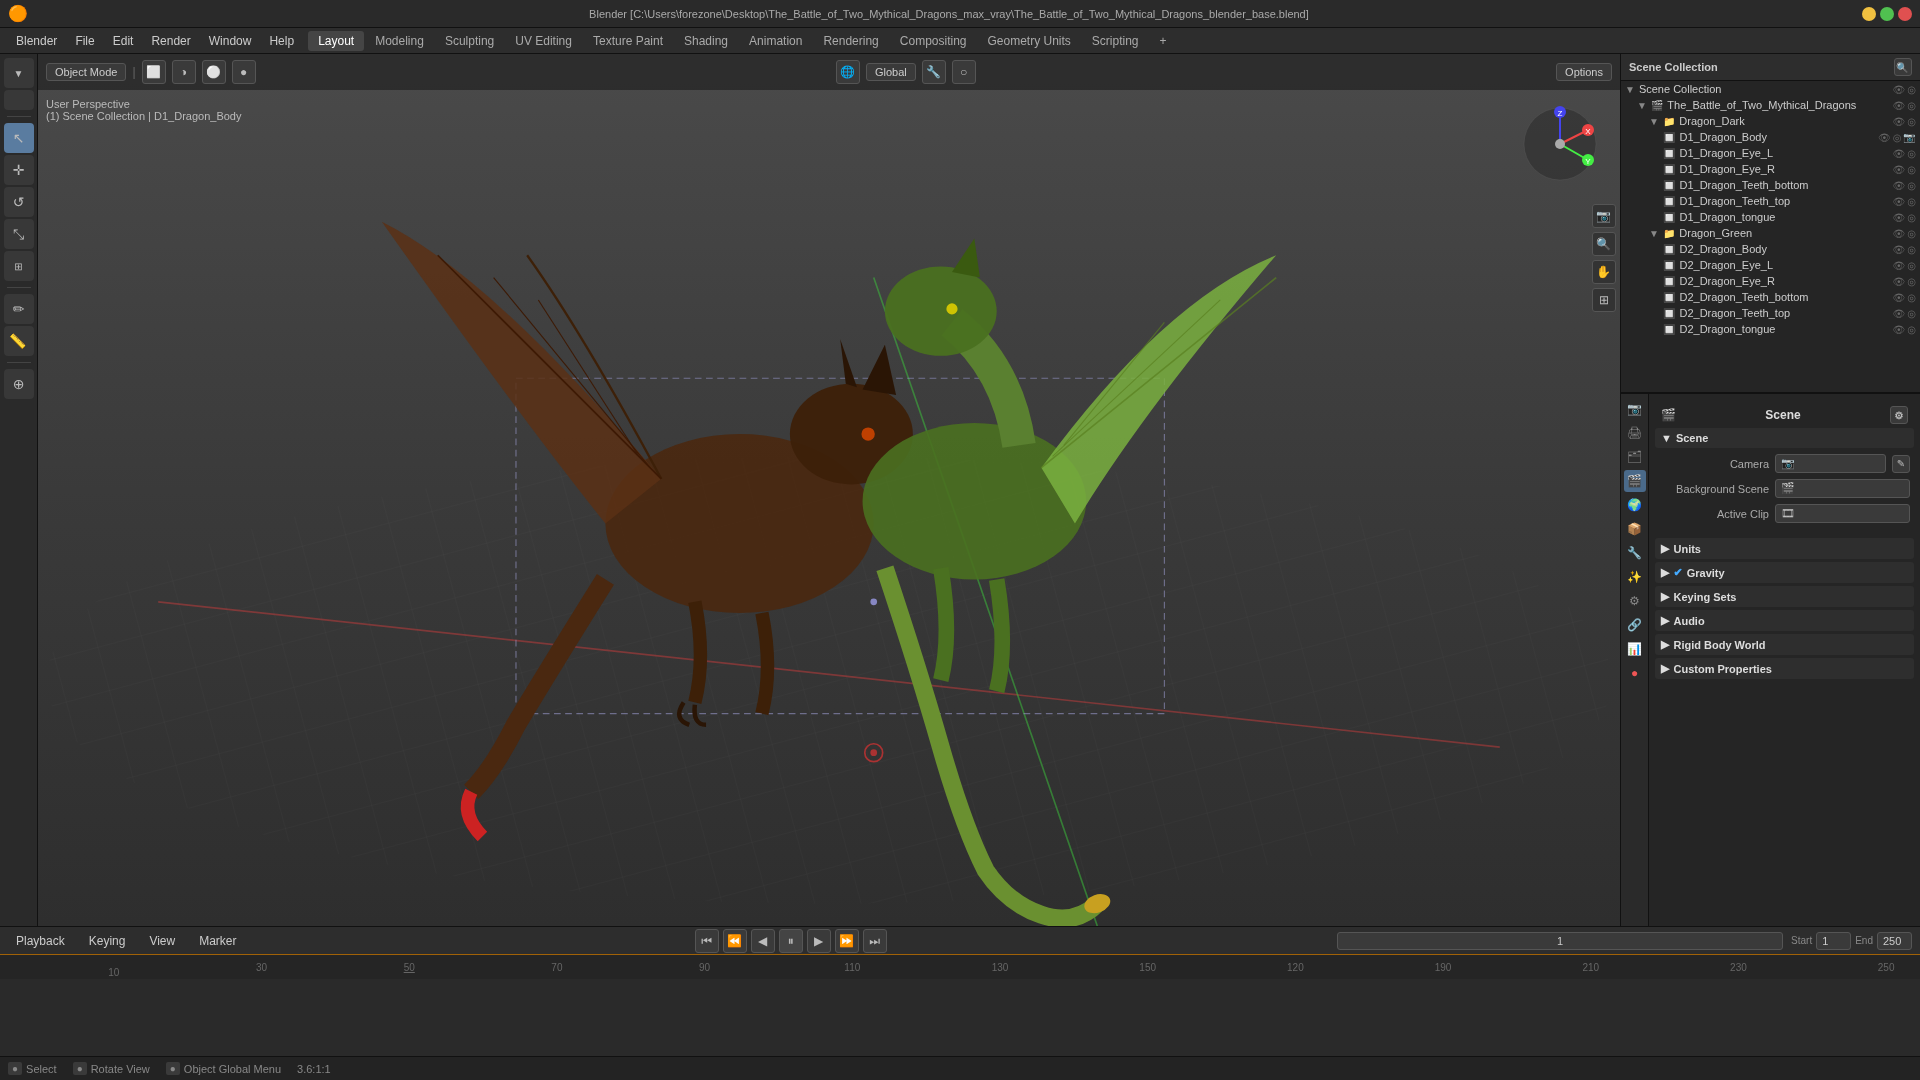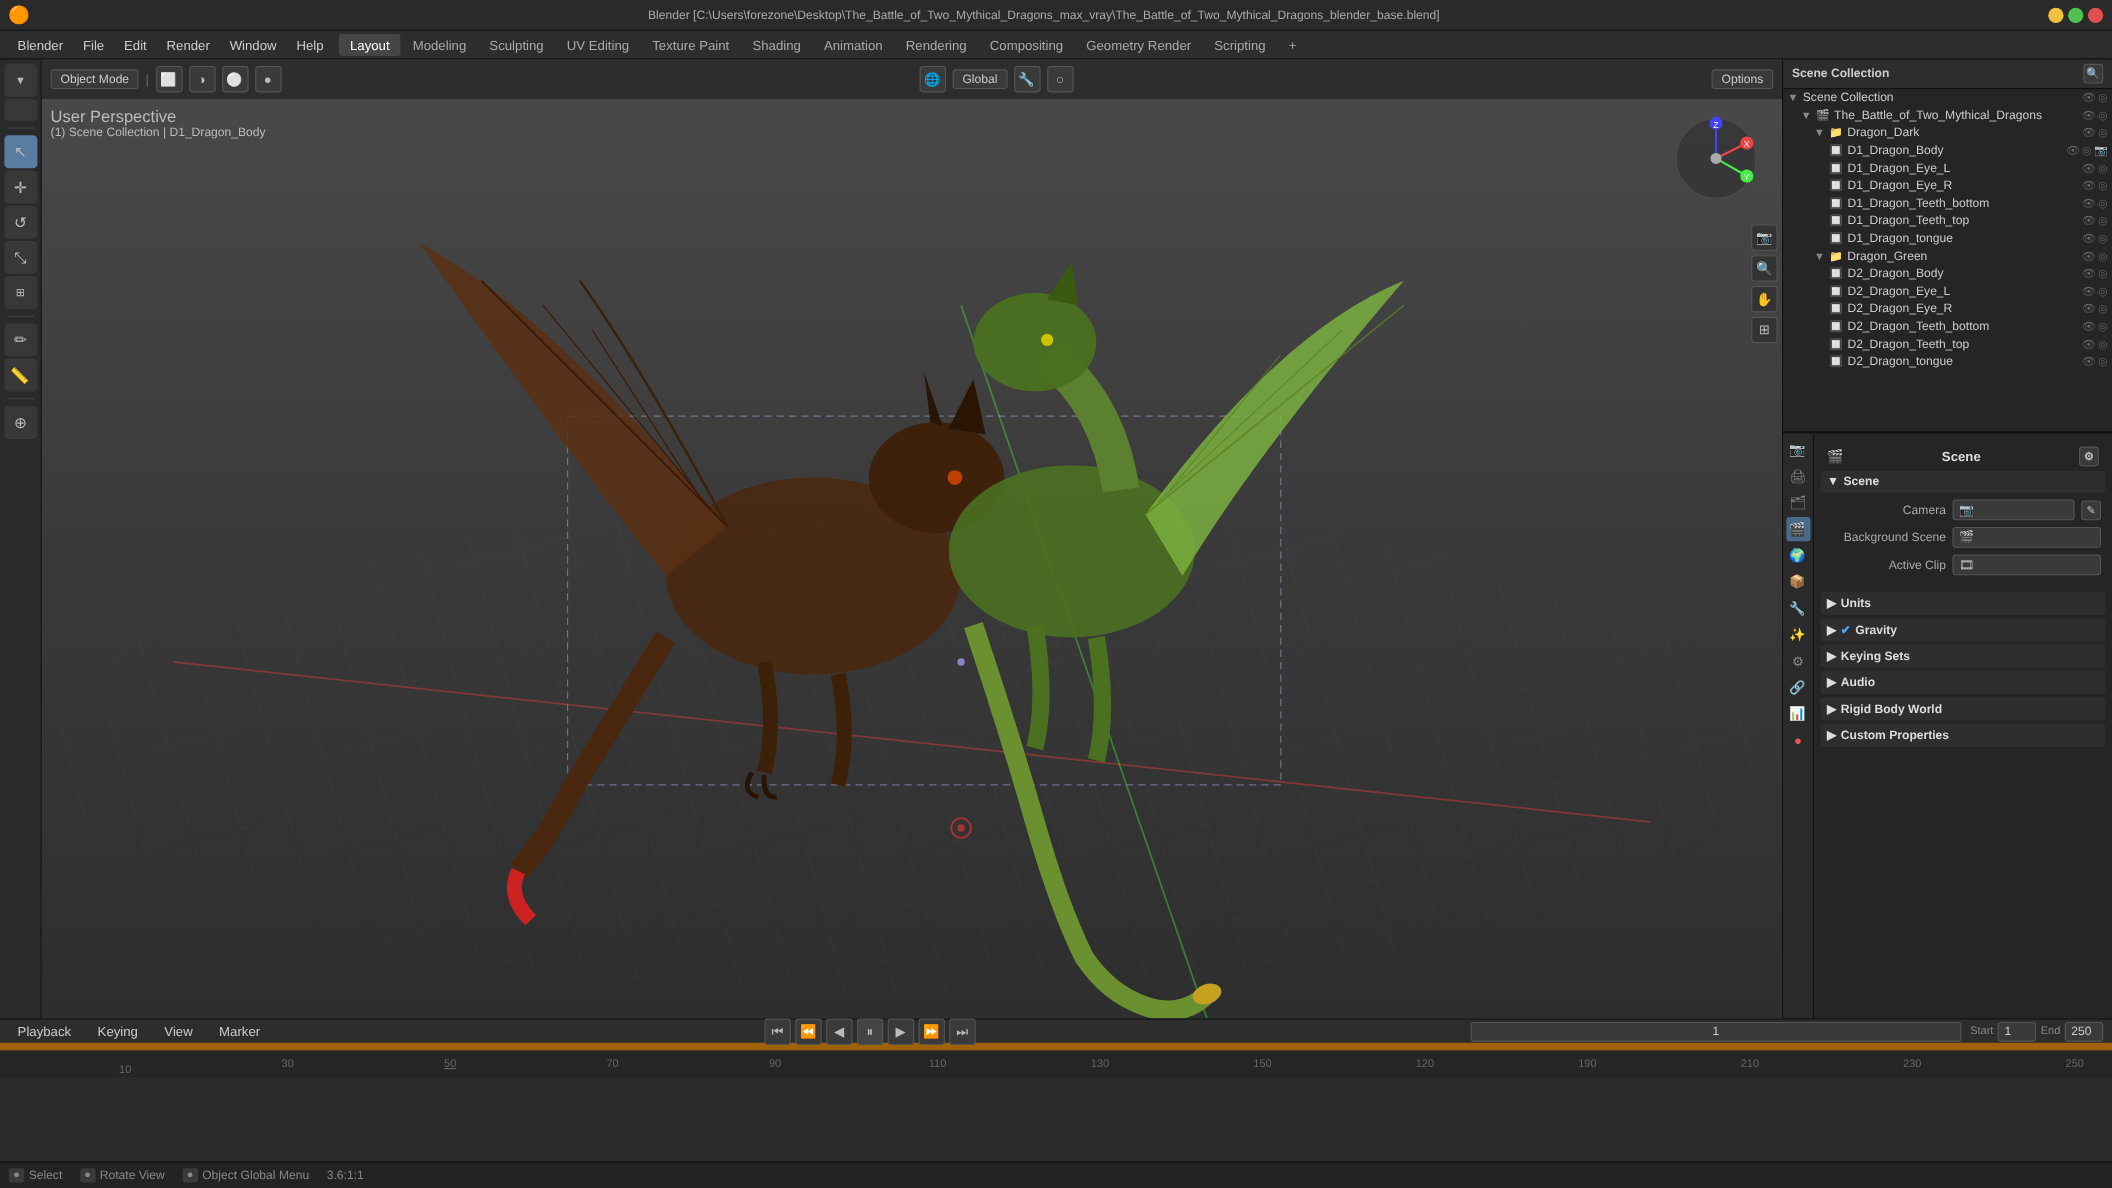--- a/index.html
+++ b/index.html
@@ -157,21 +157,21 @@
       color: #bbb;
       font-size: 12px;
     }
     
     #viewport-info {
       position: absolute;
       top: 44px; left: 8px;
       z-index: 10;
       pointer-events: none;
     }
-    #viewport-info .line1 { font-size: 15px; color: #bbb; }
+    #viewport-info .line1 { font-size: 11px; color: #bbb; }
     #viewport-info .line2 { font-size: 11px; color: #bbb; }
 
     
     #nav-gizmo {
       position: absolute;
       top: 50px; right: 20px;
       width: 80px; height: 80px;
       z-index: 10;
     }
 
@@ -304,21 +304,21 @@
       display: flex;
       flex-direction: column;
     }
     #timeline-header {
       height: 28px;
       background: #2d2d2d;
       display: flex;
       align-items: center;
       padding: 0 8px;
       gap: 8px;
-      border-bottom: 7px solid #a16207;
+      border-bottom: 1px solid #a16207;
     }
     #timeline-numbers {
       height: 24px;
       background: #252525;
       display: flex;
       align-items: center;
       padding: 0 40px;
       overflow: hidden;
       position: relative;
     }
@@ -426,21 +426,21 @@
   <div class="workspace-tabs">
     <span class="workspace-tab active">Layout</span>
     <span class="workspace-tab">Modeling</span>
     <span class="workspace-tab">Sculpting</span>
     <span class="workspace-tab">UV Editing</span>
     <span class="workspace-tab">Texture Paint</span>
     <span class="workspace-tab">Shading</span>
     <span class="workspace-tab">Animation</span>
     <span class="workspace-tab">Rendering</span>
     <span class="workspace-tab">Compositing</span>
-    <span class="workspace-tab">Geometry Render</span>
+    <span class="workspace-tab">Geometry Units</span>
     <span class="workspace-tab">Scripting</span>
     <span class="workspace-tab">+</span>
   </div>
 </div>
 
 <div id="main">
 
   <div id="left-toolbar">
     <div class="tool-btn" style="font-size:10px;">▼</div>
     <div class="tool-btn" style="font-size:10px; height:20px;"></div>

